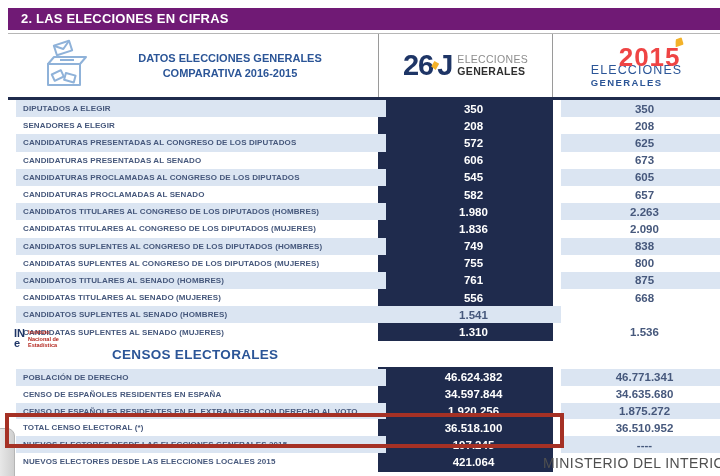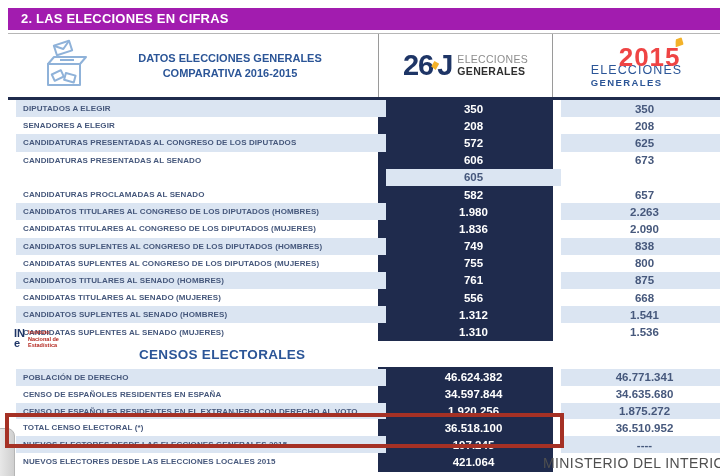--- a/index.html
+++ b/index.html
@@ -1,20 +1,20 @@
 <!DOCTYPE html>
 <html><head>
 <meta charset="utf-8">
 <style>
   html,body{margin:0;padding:0;background:#fff;}
   .canvas{position:relative;width:720px;height:476px;background:#ffffff;overflow:hidden;
           font-family:"Liberation Sans",sans-serif;-webkit-font-smoothing:antialiased;}
 
   
-  .title-bar{position:absolute;left:8px;top:8px;width:712px;height:22px;background:#a21caf;
+  .title-bar{position:absolute;left:8px;top:8px;width:712px;height:22px;background:#701a75;
              color:#fff;font-weight:bold;font-size:13px;line-height:22px;padding-left:13px;
              box-sizing:border-box;letter-spacing:.2px;}
 
   
   .header-band{position:absolute;left:8px;top:33px;width:712px;height:64px;
                border-top:1px solid #b6b6b6;display:grid;grid-template-columns:370px 175px 167px;
                box-sizing:border-box;background:#fff;}
   .h-left{display:flex;align-items:center;}
   .h-mid{border-left:1px solid #9a9a9a;border-right:1px solid #9a9a9a;
          display:flex;align-items:center;justify-content:center;}
@@ -60,21 +60,21 @@
   .lbl{padding-left:7px;font-size:8px;font-weight:bold;color:#46587c;letter-spacing:.1px;
        white-space:nowrap;}
   .mid{justify-content:center;color:#ffffff;font-weight:bold;font-size:11.5px;}
   .right{justify-content:center;color:#46587c;font-weight:bold;font-size:11.5px;}
 
   
   .ine{position:absolute;left:14px;top:328px;display:flex;gap:3px;align-items:flex-start;}
   .ine-col{color:#1e3566;font-weight:bold;font-size:11px;line-height:.95;}
   .ine-txt{font-size:5.5px;color:#b3261e;line-height:1.2;font-weight:bold;padding-top:1px;}
   .census-title{position:absolute;left:112px;top:347px;font-size:13.5px;font-weight:bold;
-                color:#2b5597;letter-spacing:.3px;margin-left:27px;}
+                color:#2b5597;letter-spacing:.3px;}
 
   
   .red-box{position:absolute;left:5px;top:413px;width:551px;height:27px;
            border:4px solid #a53125;z-index:5;background:transparent;}
 
   
   .watermark{position:absolute;left:543px;top:455px;font-size:14px;color:#4f4f4f;
              letter-spacing:.4px;z-index:6;white-space:nowrap;}
 
   
@@ -158,20 +158,21 @@
         <div class="cell lbl">CANDIDATURAS PRESENTADAS AL CONGRESO DE LOS DIPUTADOS</div>
         <div class="cell mid">572</div>
         <div class="cell right">625</div>
       </div>
       <div class="trow">
         <div class="cell lbl">CANDIDATURAS PRESENTADAS AL SENADO</div>
         <div class="cell mid">606</div>
         <div class="cell right">673</div>
       </div>
       <div class="trow">
+        <div class="cell lbl">CANDIDATURAS PROCLAMADAS AL CONGRESO DE LOS DIPUTADOS</div>
         <div class="cell mid">545</div>
         <div class="cell right">605</div>
       </div>
       <div class="trow">
         <div class="cell lbl">CANDIDATURAS PROCLAMADAS AL SENADO</div>
         <div class="cell mid">582</div>
         <div class="cell right">657</div>
       </div>
       <div class="trow">
         <div class="cell lbl">CANDIDATOS TITULARES AL CONGRESO DE LOS DIPUTADOS (HOMBRES)</div>
@@ -198,21 +199,20 @@
         <div class="cell mid">761</div>
         <div class="cell right">875</div>
       </div>
       <div class="trow">
         <div class="cell lbl">CANDIDATAS TITULARES AL SENADO (MUJERES)</div>
         <div class="cell mid">556</div>
         <div class="cell right">668</div>
       </div>
       <div class="trow">
         <div class="cell lbl">CANDIDATOS SUPLENTES AL SENADO (HOMBRES)</div>
-        <div class="cell mid">1.312</div>
         <div class="cell right">1.541</div>
       </div>
       <div class="trow">
         <div class="cell lbl">CANDIDATAS SUPLENTES AL SENADO (MUJERES)</div>
         <div class="cell mid">1.310</div>
         <div class="cell right">1.536</div>
       </div>
     </div>
 
   <div class="ine">

